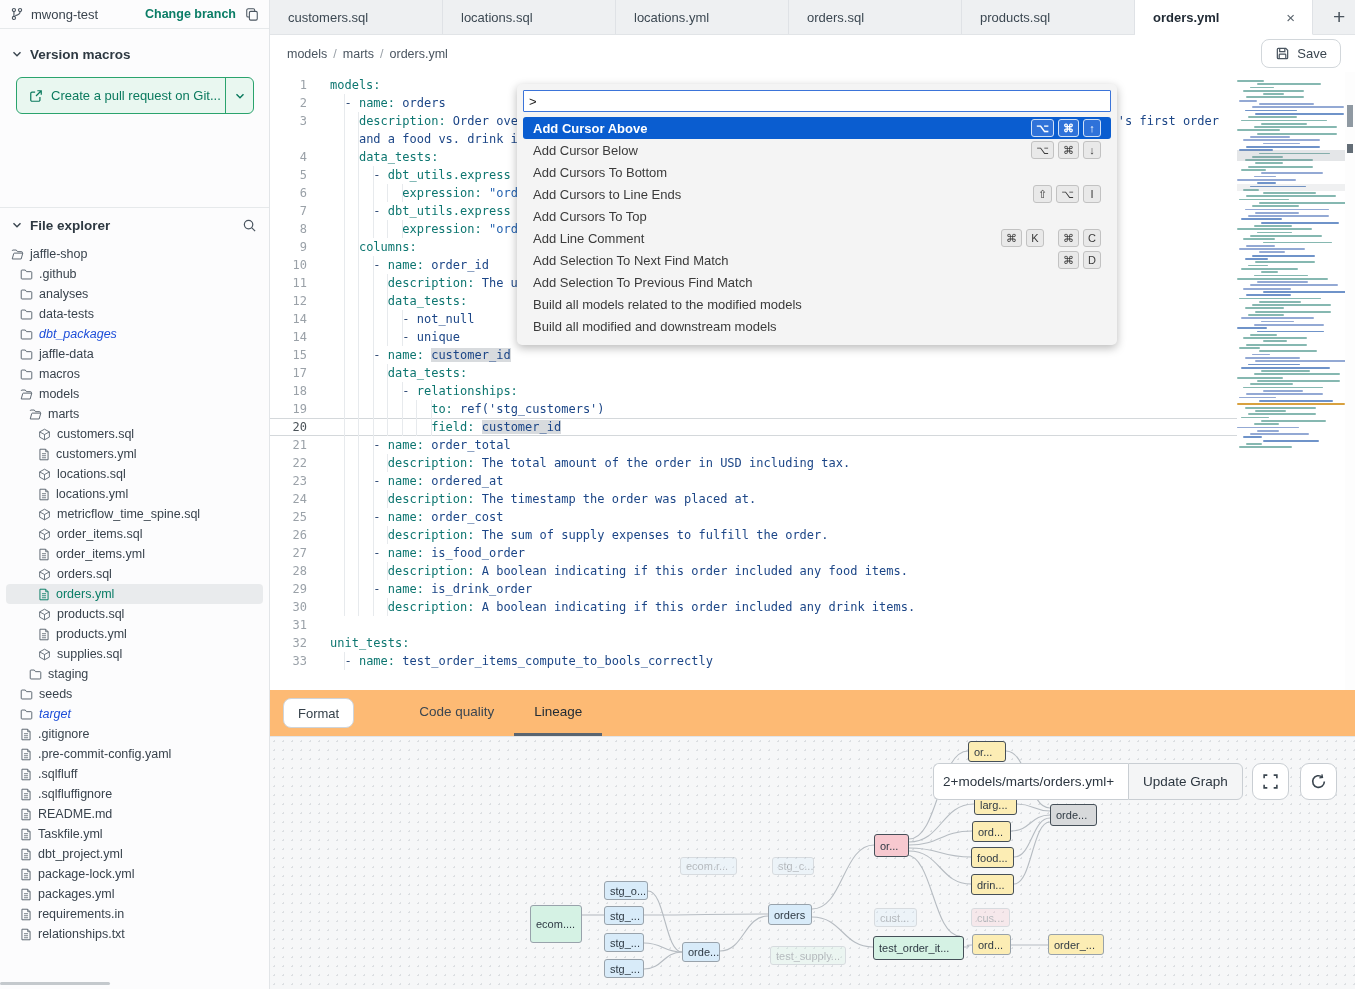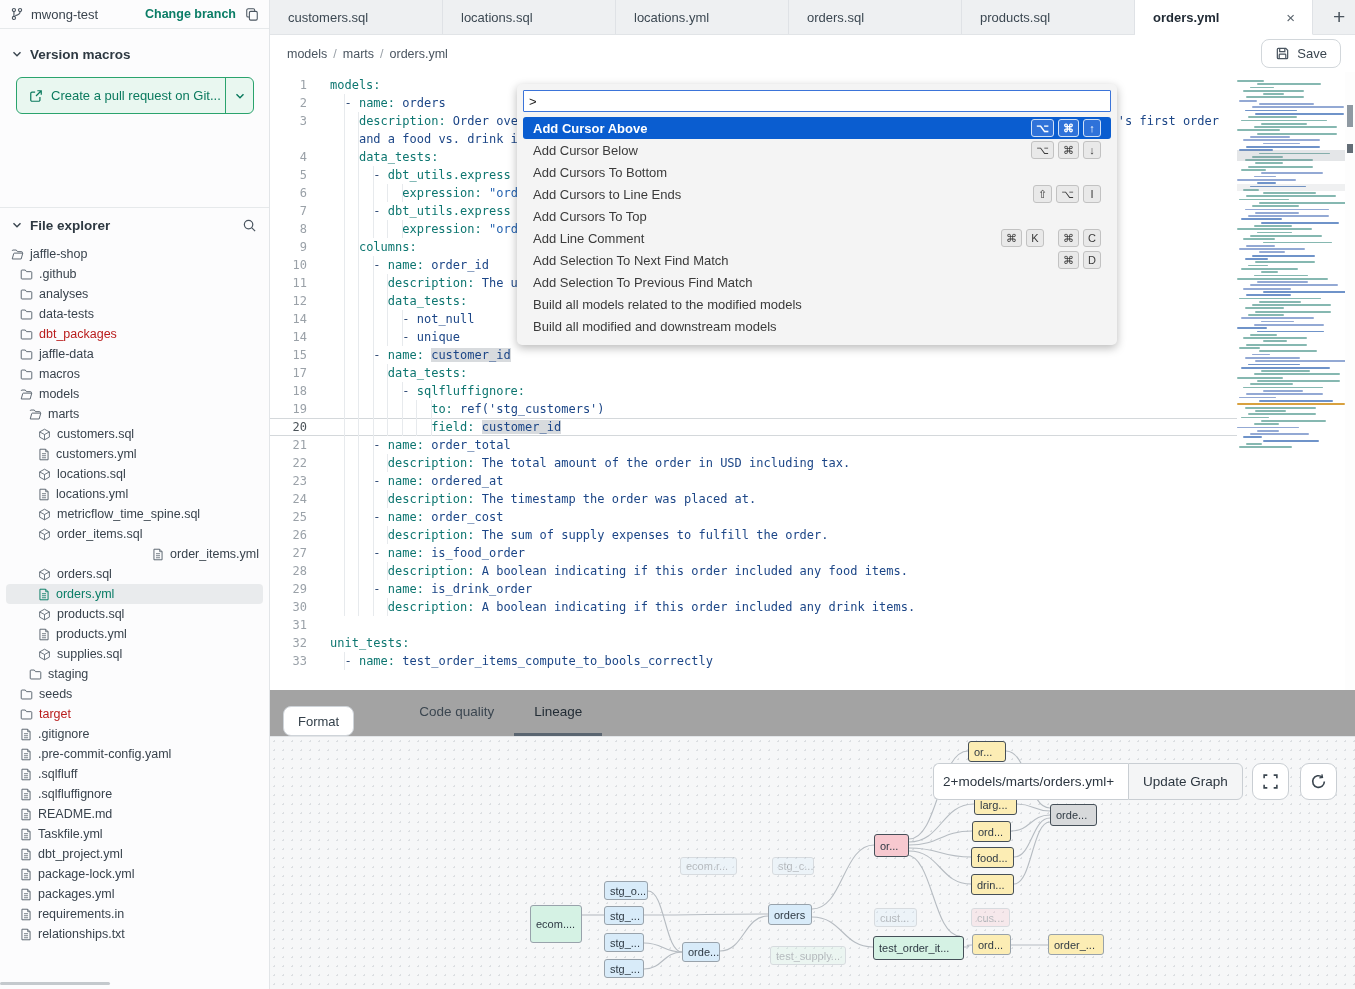--- a/index.html
+++ b/index.html
@@ -14,21 +14,21 @@
   .sec-head{display:flex;align-items:center;padding:0 12px;height:34px;font-size:13.5px;font-weight:700;color:#2e3942}
   .sec-head .chev{margin-right:8px;display:flex}
   .sec-head .srch{margin-left:auto;display:flex;cursor:pointer}
   .pr-btn{margin:6px 16px 0 16px;width:238px;height:37px;border:1px solid #2aa36d;border-radius:6px;background:#e9f7f0;display:flex;align-items:center;cursor:pointer;overflow:hidden}
   .pr-btn .pr-main{flex:1;display:flex;align-items:center;gap:8px;padding:0 12px;color:#0b7a5e;font-size:13px;white-space:nowrap;overflow:hidden}
   .pr-btn .pr-split{width:28px;align-self:stretch;border-left:1px solid #2aa36d;display:flex;align-items:center;justify-content:center;color:#0b7a5e}
   .sb-div{height:0;border-top:1px solid #e6e9eb;margin-top:93px}
   #tree{margin-top:2px;font-size:12.5px;color:#39434d}
   .trow{height:20px;display:flex;align-items:center;cursor:pointer;white-space:nowrap;margin:0 6px;border-radius:4px;padding-right:4px}
   .trow .ticon{flex:0 0 auto;display:flex;margin-right:6px}
-  .trow.italic{color:#b91c1c}
+  .trow.italic{font-style:italic;color:#1d4ed8}
   .trow.sel{background:#e9ebed;color:#0a7d66}
   .trow.sel .ticon svg *{stroke:#0a7d66}
   .sb-hscroll{position:absolute;left:0;bottom:3px;width:270px;height:4px}
   .sb-hscroll .thumb{width:110px;height:3px;background:#c4c9cd;border-radius:2px}
   
   #tabbar{position:absolute;left:270px;top:0;right:0;height:35px;background:#eef0f2;display:flex;border-bottom:1px solid #e1e4e7}
   .tab{width:173px;display:flex;align-items:center;padding:0 14px 0 18px;font-size:13px;color:#3c4852;border-right:1px solid #dfe2e6;cursor:pointer;font-weight:500;white-space:nowrap}
   .tab.active{width:178px;background:#fff;border-bottom:1px solid #fff;margin-bottom:-1px;color:#1f2933;font-weight:700}
   .tab .x{margin-left:auto;color:#5a646d;font-size:15px;font-weight:400;padding:0 3px;cursor:pointer}
   .newtab{margin-left:12px;align-self:center;font-size:21px;color:#4a545e;padding:0 8px;cursor:pointer}
@@ -65,21 +65,21 @@
   #palette{position:absolute;left:517px;top:84px;width:600px;background:#f4f4f4;border-radius:5px;box-shadow:0 3px 10px rgba(0,0,0,.28);padding:6px 6px 8px 6px;z-index:50}
   #palette input{width:100%;height:22px;border:1.5px solid #3b74d9;background:#fff;font-size:13px;padding:0 5px;outline:none;color:#222;border-radius:1px;font-family:"Liberation Sans",sans-serif}
   .p-list{margin-top:5px}
   .p-row{height:22px;display:flex;align-items:center;padding:0 10px;font-size:13px;color:#3b3b3b;cursor:pointer;border-radius:3px}
   .p-row.sel{background:#0a5dd0;color:#fff;font-weight:700}
   .p-keys{margin-left:auto;display:flex;align-items:center}
   .kgroup{display:flex;align-items:center;margin-left:10px}
   .chip{min-width:18px;height:18px;padding:0 4px;margin-left:4px;border-radius:3px;display:flex;align-items:center;justify-content:center;font-size:11px;background:#e9e9e9;border:1px solid #c2c2c2;color:#3a3a3a}
   .p-row.sel .chip{background:#2f72d9;border-color:#cfe0f7;color:#fff}
   
-  #panel{position:absolute;left:270px;top:690px;right:0;height:47px;background:#a3a3a3;border-bottom:1px solid #e2e5e8;display:flex;align-items:flex-end}
+  #panel{position:absolute;left:270px;top:690px;right:0;height:47px;background:#fdba74;border-bottom:1px solid #e2e5e8;display:flex;align-items:center}
   .fmt-btn{margin-left:13px;height:30px;padding:0 14px;border:1px solid #cfd4d9;border-radius:8px;background:#fff;font-size:13px;color:#34404a;cursor:pointer;display:flex;align-items:center}
   .ptabs{display:flex;margin-left:45px;height:100%}
   .ptab{display:flex;align-items:center;padding:0 20px;font-size:13.5px;color:#3b4650;cursor:pointer;border-bottom:3px solid transparent}
   .ptab.active{color:#222c35;font-weight:400;border-bottom-color:#5a6570}
   
   #lineage{position:absolute;left:270px;top:737px;right:0;bottom:0;background:#f6f7f8;background-image:radial-gradient(#dcdfe2 1px,transparent 1px);background-size:9px 9px;overflow:hidden}
   #edges{position:absolute;left:0;top:0}
   .node{position:absolute;border:1px solid #98a2ab;border-radius:3px;font-size:11px;color:#2f3a44;display:flex;align-items:center;padding:0 5px;white-space:nowrap;overflow:hidden;cursor:pointer;z-index:2}
   .node.emph{border:1.5px solid #454f58}
   .node.faded{opacity:.32}
@@ -280,21 +280,21 @@
       </div>
       <div class="trow" style="padding-left: 32px;">
         <span class="ticon">
           <svg width="13" height="13" viewBox="0 0 16 16" fill="none" stroke="#5b6670" stroke-width="1.1">
             <path d="M8 1.5 14 4.8v6.4L8 14.5 2 11.2V4.8z"></path>
             <path d="M2 4.8 8 8l6-3.2M8 8v6.5"></path>
           </svg>
         </span>
         <span>order_items.sql</span>
       </div>
-      <div class="trow" style="padding-left: 32px; justify-content: flex-end;">
+      <div class="trow" style="padding-left: 32px;">
         <span class="ticon">
           <svg width="12" height="13" viewBox="0 0 14 16" fill="none" stroke="#5b6670" stroke-width="1.2">
             <path d="M2 1.5h7l3 3v10H2z"></path>
             <path d="M9 1.5v3h3M4.5 7h5M4.5 9.5h5M4.5 12h5" stroke-width="1"></path>
           </svg>
         </span>
         <span>order_items.yml</span>
       </div>
       <div class="trow" style="padding-left: 32px;">
         <span class="ticon">
@@ -573,21 +573,21 @@
       <div class="row">
         <span class="num">15</span>
         <span class="code"><span class="gline" style="width: 29.92px;"></span><span class="tk-p">      - </span><span class="tk-k">name:</span><span class="tk-v"> </span><span class="tk-hl">customer_id</span></span>
       </div>
       <div class="row">
         <span class="num">17</span>
         <span class="code"><span class="gline" style="width: 44.38px;"></span><span class="tk-p">        </span><span class="tk-k">data_tests:</span></span>
       </div>
       <div class="row">
         <span class="num">18</span>
-        <span class="code"><span class="gline" style="width: 58.84px;"></span><span class="tk-p">          - </span><span class="tk-k">sqlfluffignore:</span></span>
+        <span class="code"><span class="gline" style="width: 58.84px;"></span><span class="tk-p">          - </span><span class="tk-k">relationships:</span></span>
       </div>
       <div class="row">
         <span class="num">19</span>
         <span class="code"><span class="gline" style="width: 87.76px;"></span><span class="tk-p">              </span><span class="tk-k">to:</span><span class="tk-v"> ref('stg_customers')</span></span>
       </div>
       <div class="row cur">
         <span class="num">20</span>
         <span class="code"><span class="gline" style="width: 87.76px;"></span><span class="tk-p">              </span><span class="tk-k">field:</span><span class="tk-v"> </span><span class="tk-hl">customer_id</span></span>
       </div>
       <div class="row">

